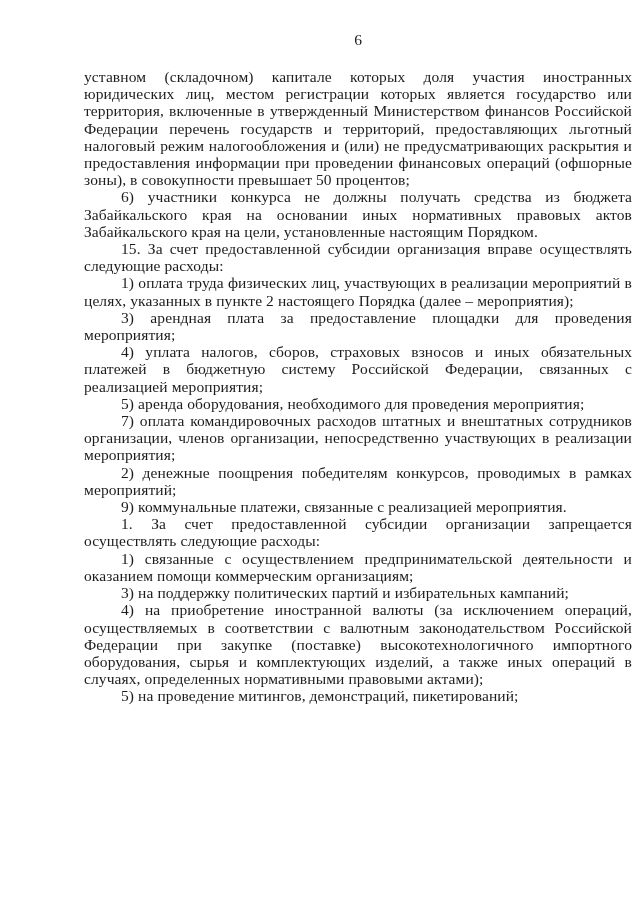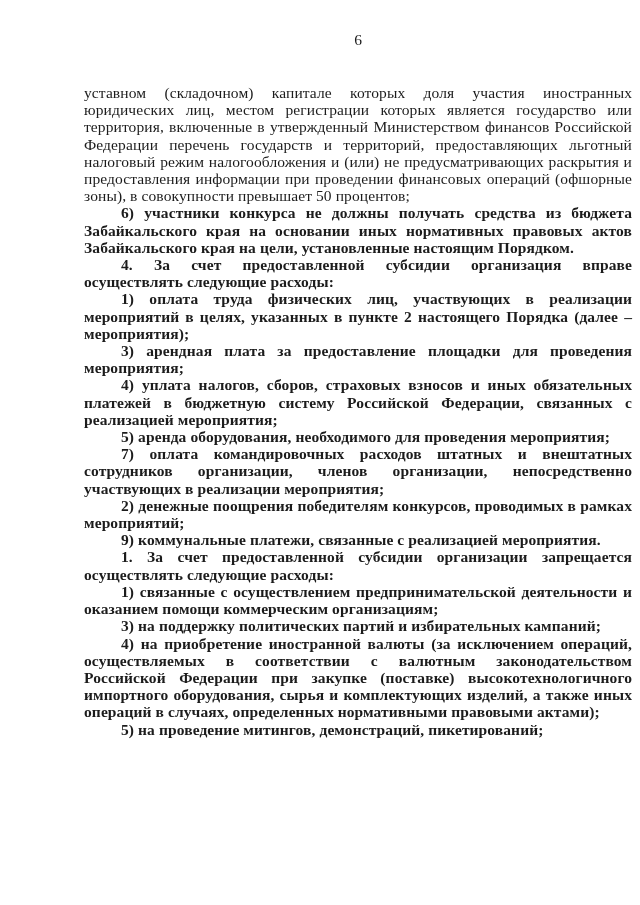--- a/index.html
+++ b/index.html
@@ -20,47 +20,46 @@
     position: absolute;
     top: 31px;
     left: 84px;
     width: 548px;
     text-align: center;
     font-size: 15.5px;
     line-height: 17px;
   }
   .content {
     position: absolute;
-    top: 84px;
+    top: 68px;
     left: 84px;
     width: 548px;
     font-size: 15.5px;
     line-height: 17.2px;
     text-align: justify;
     text-align-last: left;
     letter-spacing: 0.1px;
   }
   .content p.para {
     margin: 0;
     padding: 0;
   }
   .content p.para.indent {
     text-indent: 37px;
-    font-weight: bold;
   }
 </style>
 </head>
 <body>
 
 <div class="page" style="background: rgb(255, 255, 255); color: rgb(28, 28, 28);">
   <div class="page-number">6</div>
   <div class="content">
       <p class="para">уставном (складочном) капитале которых доля участия иностранных юридических лиц, местом регистрации которых является государство или территория, включенные в утвержденный Министерством финансов Российской Федерации перечень государств и территорий, предоставляющих льготный налоговый режим налогообложения и (или) не предусматривающих раскрытия и предоставления информации при проведении финансовых операций (офшорные зоны), в совокупности превышает 50 процентов;</p>
       <p class="para indent">6) участники конкурса не должны получать средства из бюджета Забайкальского края на основании иных нормативных правовых актов Забайкальского края на цели, установленные настоящим Порядком.</p>
-      <p class="para indent">4. За счет предоставленной субсидии организация вправе осуществлять следующие расходы:</p>
+      <p class="para indent">15. За счет предоставленной субсидии организация вправе осуществлять следующие расходы:</p>
       <p class="para indent">1) оплата труда физических лиц, участвующих в реализации мероприятий в целях, указанных в пункте 2 настоящего Порядка (далее – мероприятия);</p>
       <p class="para indent">3) арендная плата за предоставление площадки для проведения мероприятия;</p>
       <p class="para indent">4) уплата налогов, сборов, страховых взносов и иных обязательных платежей в бюджетную систему Российской Федерации, связанных с реализацией мероприятия;</p>
       <p class="para indent">5) аренда оборудования, необходимого для проведения мероприятия;</p>
       <p class="para indent">7) оплата командировочных расходов штатных и внештатных сотрудников организации, членов организации, непосредственно участвующих в реализации мероприятия;</p>
       <p class="para indent">2) денежные поощрения победителям конкурсов, проводимых в рамках мероприятий;</p>
       <p class="para indent">9) коммунальные платежи, связанные с реализацией мероприятия.</p>
       <p class="para indent">1. За счет предоставленной субсидии организации запрещается осуществлять следующие расходы:</p>
       <p class="para indent">1) связанные с осуществлением предпринимательской деятельности и оказанием помощи коммерческим организациям;</p>
       <p class="para indent">3) на поддержку политических партий и избирательных кампаний;</p>

